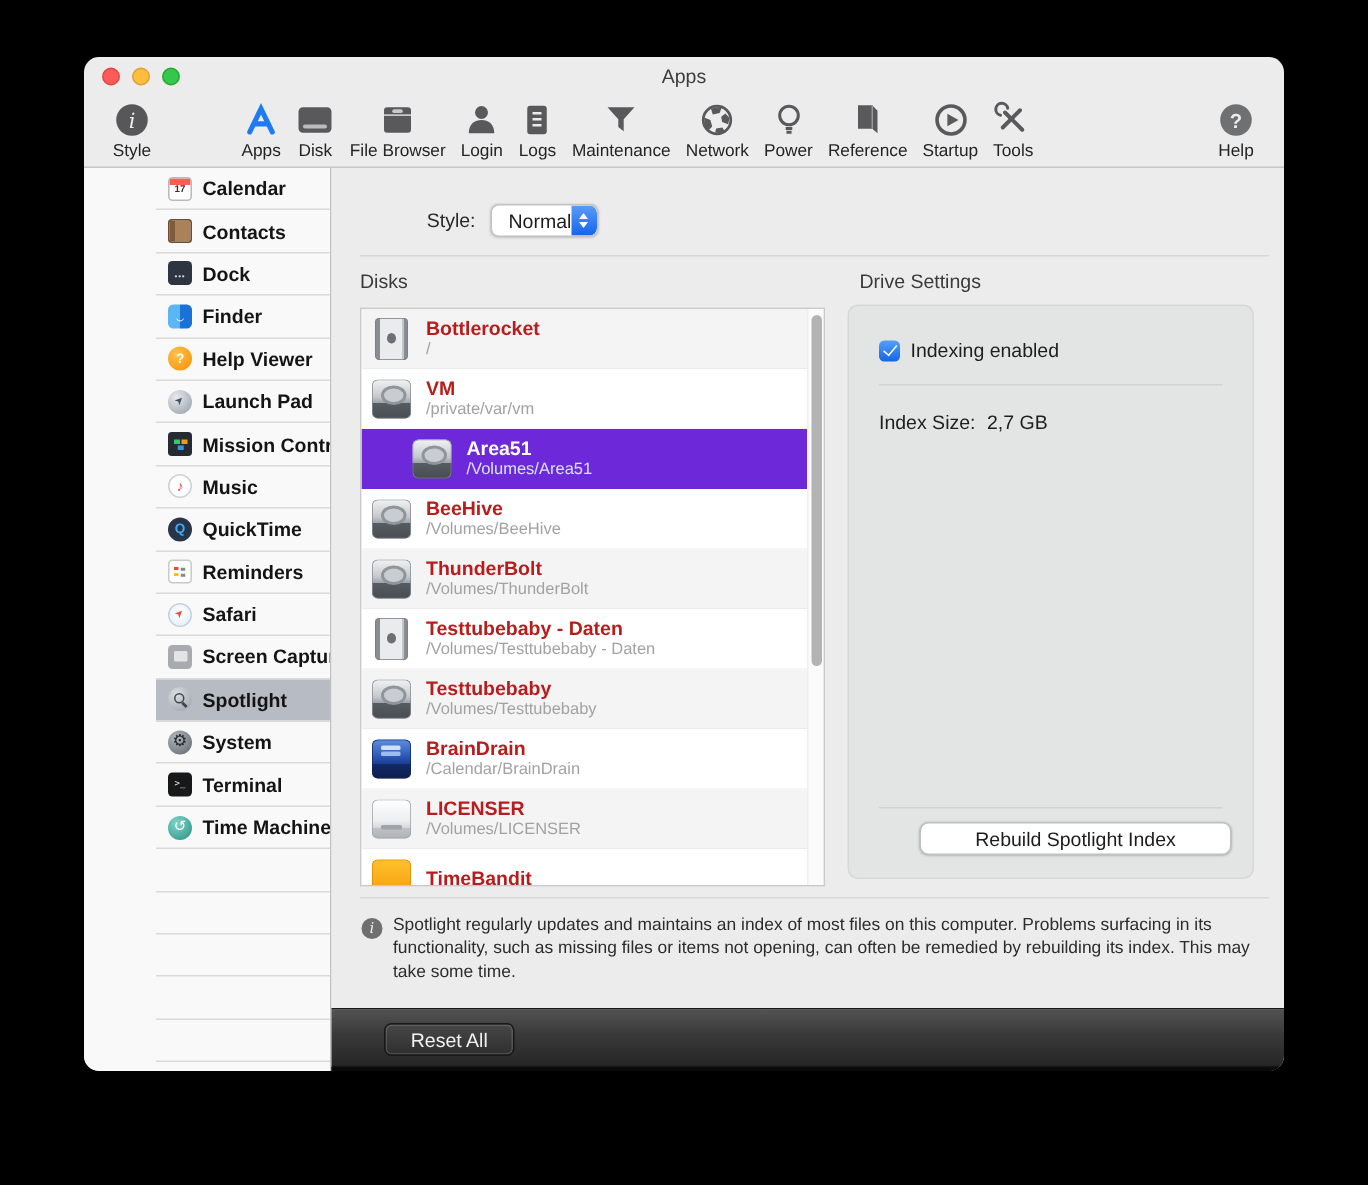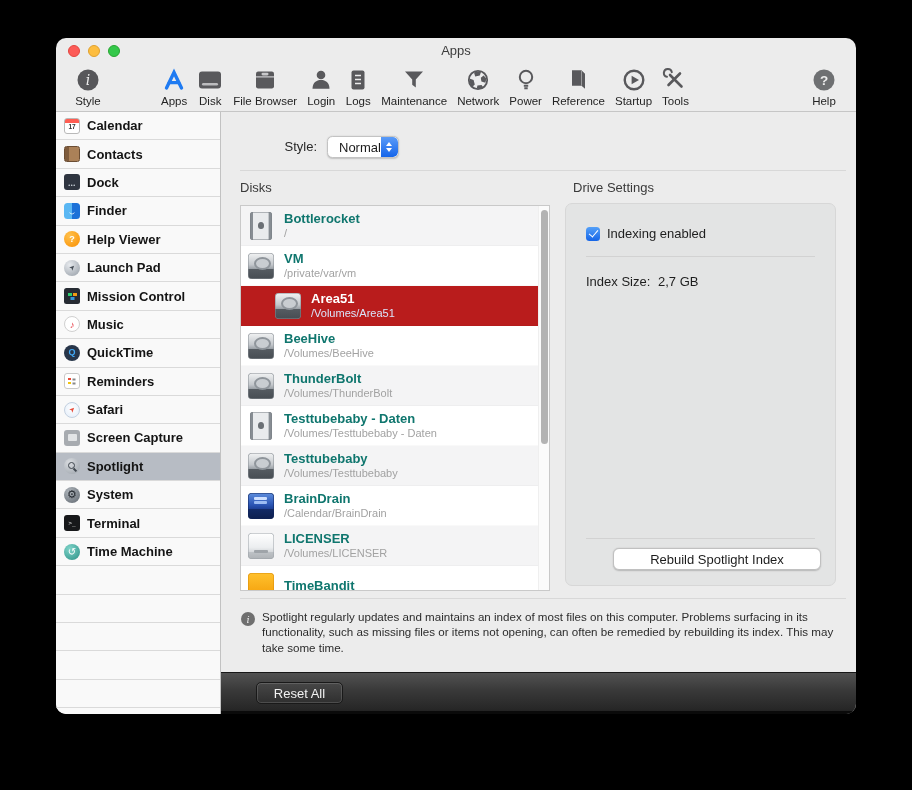--- a/index.html
+++ b/index.html
@@ -25,21 +25,21 @@
   .tb-item { display:flex; flex-direction:column; align-items:center; padding:0 5px; cursor:default; }
   .tb-icon { height:31px; display:flex; align-items:center; justify-content:center; }
   .tb-label { font-size:11.5px; color:#242424; white-space:nowrap; }
   .tb-about { margin-right:50px; }
   .tb-help { margin-left:auto; }
 
   
   .body { display:flex; height:602px; }
 
   
-  .sidebar { width:165px; background:#f9f9f9; border-right:1px solid #c2c2c2; overflow:hidden; }
+  .sidebar { width:165px; background:#f9f9f9; border-right:1px solid #c2c2c2; overflow:hidden;padding-left:48px; }
   .sb-row { height:28.4px; display:flex; align-items:center; gap:7px; padding:0 8px;
             border-bottom:1px solid #dadada; }
   .sb-row.selected { background:#b7bcc4; }
   .sb-label { font-size:13px; font-weight:700; color:#141414; white-space:nowrap; }
 
   
   .si { width:16px; height:16px; position:relative; flex:none; display:flex;
         align-items:center; justify-content:center; }
   .si::after { line-height:1; }
   .si-calendar { background:linear-gradient(180deg,#ff5d52 0 4.5px,#fff 4.5px); border:0.5px solid #b9b9b9; border-radius:3px; }
@@ -106,23 +106,23 @@
   .drive-settings-label { left:352px; top:68px; }
 
   
   .disk-list { position:absolute; left:19px; top:93px; width:310px; height:386px;
                background:#fff; border:1px solid #c9c9c9; overflow:hidden; }
   .dk-rows { position:absolute; left:0; top:0; right:11px; bottom:0; overflow:hidden; }
   .dk-row { height:40px; display:flex; align-items:center; gap:8px; padding:0 5px;
             box-shadow:inset 0 -0.5px 0 rgba(0,0,0,0.05); }
   .dk-row:nth-child(odd) { background:#f4f4f5; }
   .dk-row:nth-child(even) { background:#ffffff; }
-  .dk-row.selected { background:#b91c1c;padding-left:32px; }
+  .dk-row.selected { background:#6d28d9;padding-left:32px; }
   .dk-text { display:flex; flex-direction:column; justify-content:center; line-height:1.25; }
-  .dk-name { font-size:13px; font-weight:700; color:#0f766e; }
+  .dk-name { font-size:13px; font-weight:700; color:#b91c1c; }
   .dk-path { font-size:11px; color:#a2a2a2; }
   .dk-row.selected .dk-name { color:#fff; }
   .dk-row.selected .dk-path { color:#d9e5fb; }
 
   
   .di { width:30px; height:30px; position:relative; flex:none; }
   .di-hdd::before, .di-hdd-blue::before, .di-hdd-white::before {
       content:""; position:absolute; left:2px; right:2px; top:2px; bottom:2px; border-radius:4px; }
   .di-hdd::before { background:linear-gradient(180deg,#f2f3f4 0,#c4c8cc 45%,#9aa0a6 61%,#565c62 61%,#474d53 100%);
                     box-shadow:inset 0 0 0 0.5px #868c92; }

